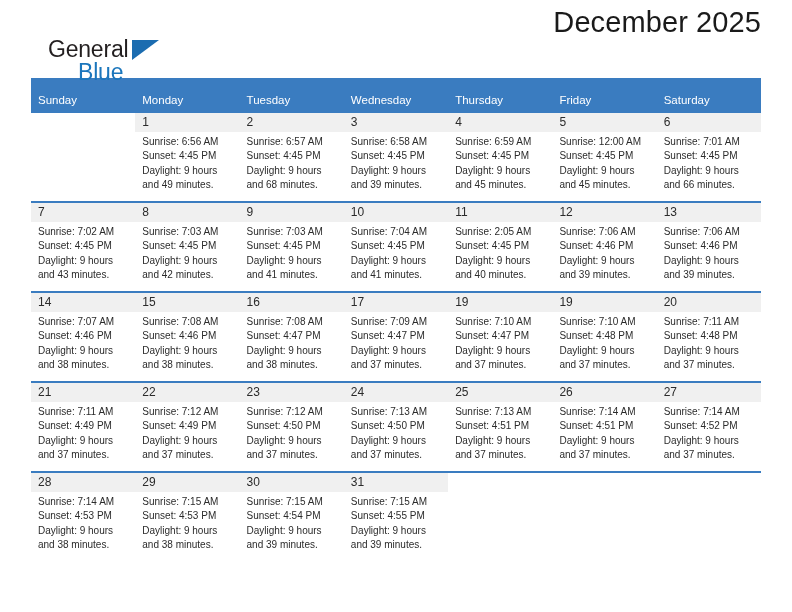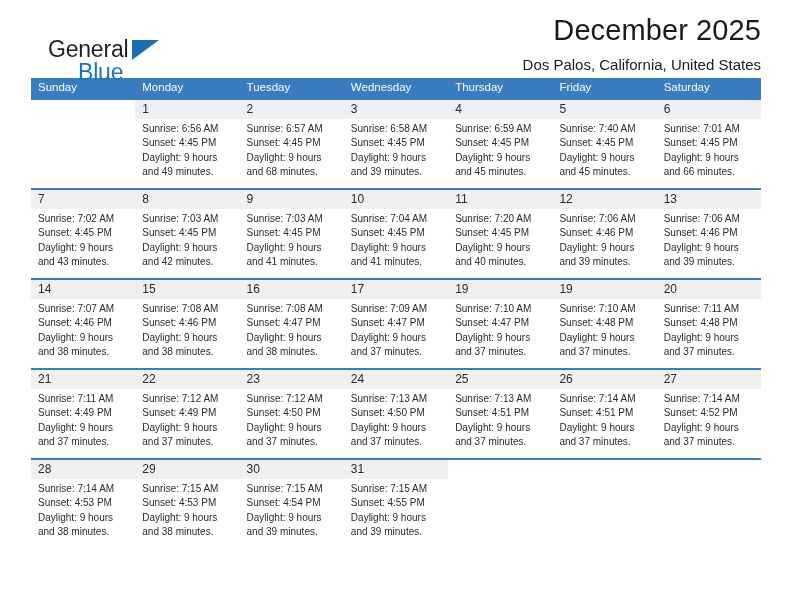--- a/index.html
+++ b/index.html
@@ -32,21 +32,21 @@
     font-family: "Liberation Sans", sans-serif;
     text-align: center;
   }
   .logo-flag {
     position: absolute; left: 84px; top: 4px;
     width: 0; height: 0;
     border-left: 27px solid #1b6cb0;
     border-bottom: 20px solid transparent;
   }
   .title-block {
-    position: absolute; right: 0; top: 0; text-align: right; margin-top: 8px;
+    position: absolute; right: 0; top: 0; text-align: right;
   }
   .cal-title {
     font-size: 29px; color: #1a1a1a; font-weight: normal;
     line-height: 44px; letter-spacing: 0.1px;
   }
   .cal-location {
     font-size: 15px; color: #1a1a1a; line-height: 26px;
   }
 
   
@@ -55,21 +55,21 @@
     width: 730px;
     border-collapse: collapse;
     table-layout: fixed;
   }
   .cal th {
     background: #3a7cc0;
     color: #ffffff;
     font-size: 11.5px;
     font-weight: normal;
     text-align: left;
-    padding: 3px 0 5px 7px;
+    padding: 16px 0 5px 7px;
     height: 21px;
     border: none;
   }
   .weekrow > td {
     vertical-align: top;
     border-top: 2px solid #3a7cc0;
     padding: 0;
     height: 90px;
   }
   .weekrow.last > td { height: 88px; }
@@ -98,21 +98,20 @@
 <div class="page">
 
   <div class="header">
     <div class="logo">
       <span class="logo-general">General</span>
       <span class="logo-flag"></span>
       <span class="logo-blue">Blue</span>
     </div>
     <div class="title-block">
       <div class="cal-title">December 2025</div>
-      <div class="cal-location">Dos Palos, California, United States</div>
     </div>
   </div>
 
   <table class="cal">
     <thead>
       <tr>
         <th>Sunday</th>
         <th>Monday</th>
         <th>Tuesday</th>
         <th>Wednesday</th>
@@ -158,21 +157,21 @@
             <div class="info">
               <div>Sunrise: 6:59 AM</div>
               <div>Sunset: 4:45 PM</div>
               <div class="daylight">Daylight: 9 hours</div>
               <div class="daylight">and 45 minutes.</div>
             </div>
           </td>
           <td>
             <div class="daynum">5</div>
             <div class="info">
-              <div>Sunrise: 7:40 AM</div>
+              <div>Sunrise: 12:00 AM</div>
               <div>Sunset: 4:45 PM</div>
               <div class="daylight">Daylight: 9 hours</div>
               <div class="daylight">and 45 minutes.</div>
             </div>
           </td>
           <td>
             <div class="daynum">6</div>
             <div class="info">
               <div>Sunrise: 7:01 AM</div>
               <div>Sunset: 4:45 PM</div>
@@ -214,21 +213,21 @@
             <div class="info">
               <div>Sunrise: 7:04 AM</div>
               <div>Sunset: 4:45 PM</div>
               <div class="daylight">Daylight: 9 hours</div>
               <div class="daylight">and 41 minutes.</div>
             </div>
           </td>
           <td>
             <div class="daynum">11</div>
             <div class="info">
-              <div>Sunrise: 7:20 AM</div>
+              <div>Sunrise: 2:05 AM</div>
               <div>Sunset: 4:45 PM</div>
               <div class="daylight">Daylight: 9 hours</div>
               <div class="daylight">and 40 minutes.</div>
             </div>
           </td>
           <td>
             <div class="daynum">12</div>
             <div class="info">
               <div>Sunrise: 7:06 AM</div>
               <div>Sunset: 4:46 PM</div>

